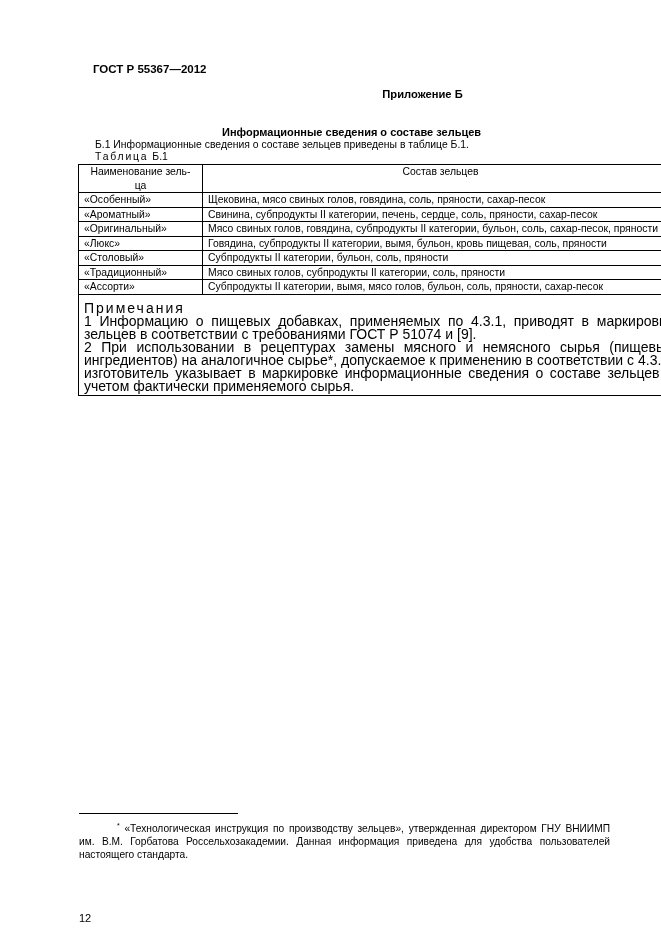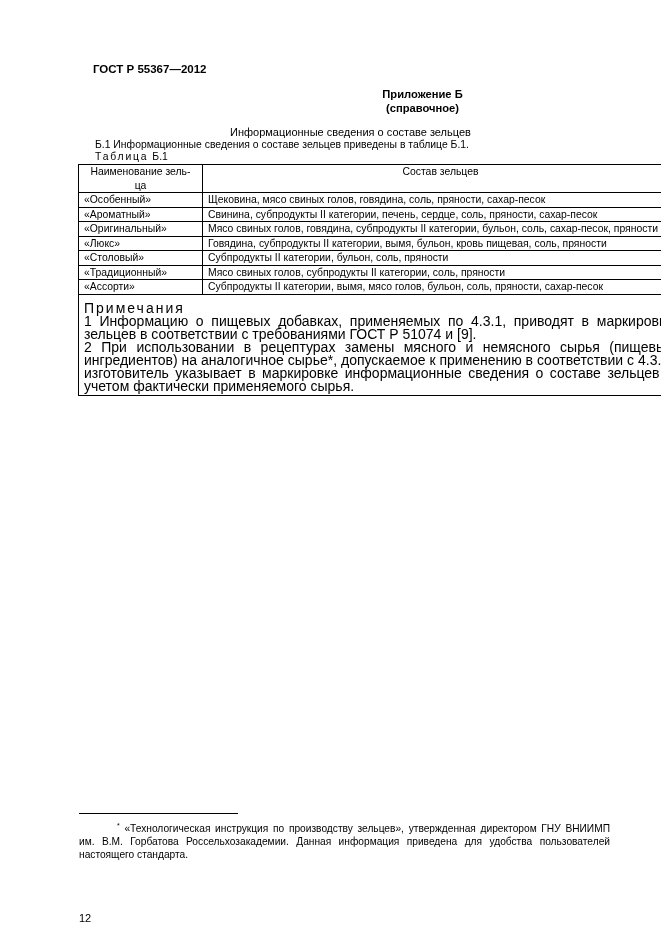--- a/index.html
+++ b/index.html
@@ -5,21 +5,21 @@
     html, body { margin: 0; padding: 0; background: #ffffff; }
     body {
       width: 661px; height: 935px; position: relative; overflow: hidden;
       font-family: "Liberation Sans", "DejaVu Sans", sans-serif;
       color: #000; font-size: 10.4px;
     }
     .abs { position: absolute; }
     .doc-code { left: 79px; top: 63px; font-weight: bold; font-size: 11.5px; padding-left: 14px; }
     .appendix-title { left: 0; width: 600px; top: 87px; text-align: center; font-weight: bold; font-size: 11.2px; line-height: 14px; }
     .appendix-title div { padding-left: 245px; }
-    .section-title { left: 230px; top: 126px; font-weight: normal; font-size: 11px; }
+    .section-title { left: 222px; top: 126px; font-weight: bold; font-size: 11px; }
     .intro { left: 95px; top: 139px; font-size: 10.4px; }
     .table-caption { left: 95px; top: 151px; font-size: 10.4px; letter-spacing: 1.8px; }
     .table-caption span.num { letter-spacing: 0; margin-left: 4px; }
 
     table.main {
       position: absolute; left: 78px; top: 164px; width: 601px;
       border-collapse: collapse; font-size: 10.4px; line-height: 13.5px;
     }
     table.main td, table.main th {
       border: 1.3px solid #000; padding: 0 5px 0 5px; vertical-align: top;
@@ -37,21 +37,20 @@
     .footnote sup { font-size: 7px; vertical-align: top; position: relative; top: -3px; }
     .page-number { left: 79px; top: 912px; font-size: 11px; }
   </style>
 </head>
 <body>
 
 <div class="abs doc-code">ГОСТ Р 55367—2012</div>
 
 <div class="abs appendix-title">
   <div>Приложение Б</div>
-  <div>(справочное)</div>
 </div>
 
 <div class="abs section-title">Информационные сведения о составе зельцев</div>
 <div class="abs intro">Б.1 Информационные сведения о составе зельцев приведены в таблице Б.1.</div>
 <div class="abs table-caption">
   <span>Таблица</span><span class="num">Б.1</span>
 </div>
 
 <table class="main">
   <tbody>

